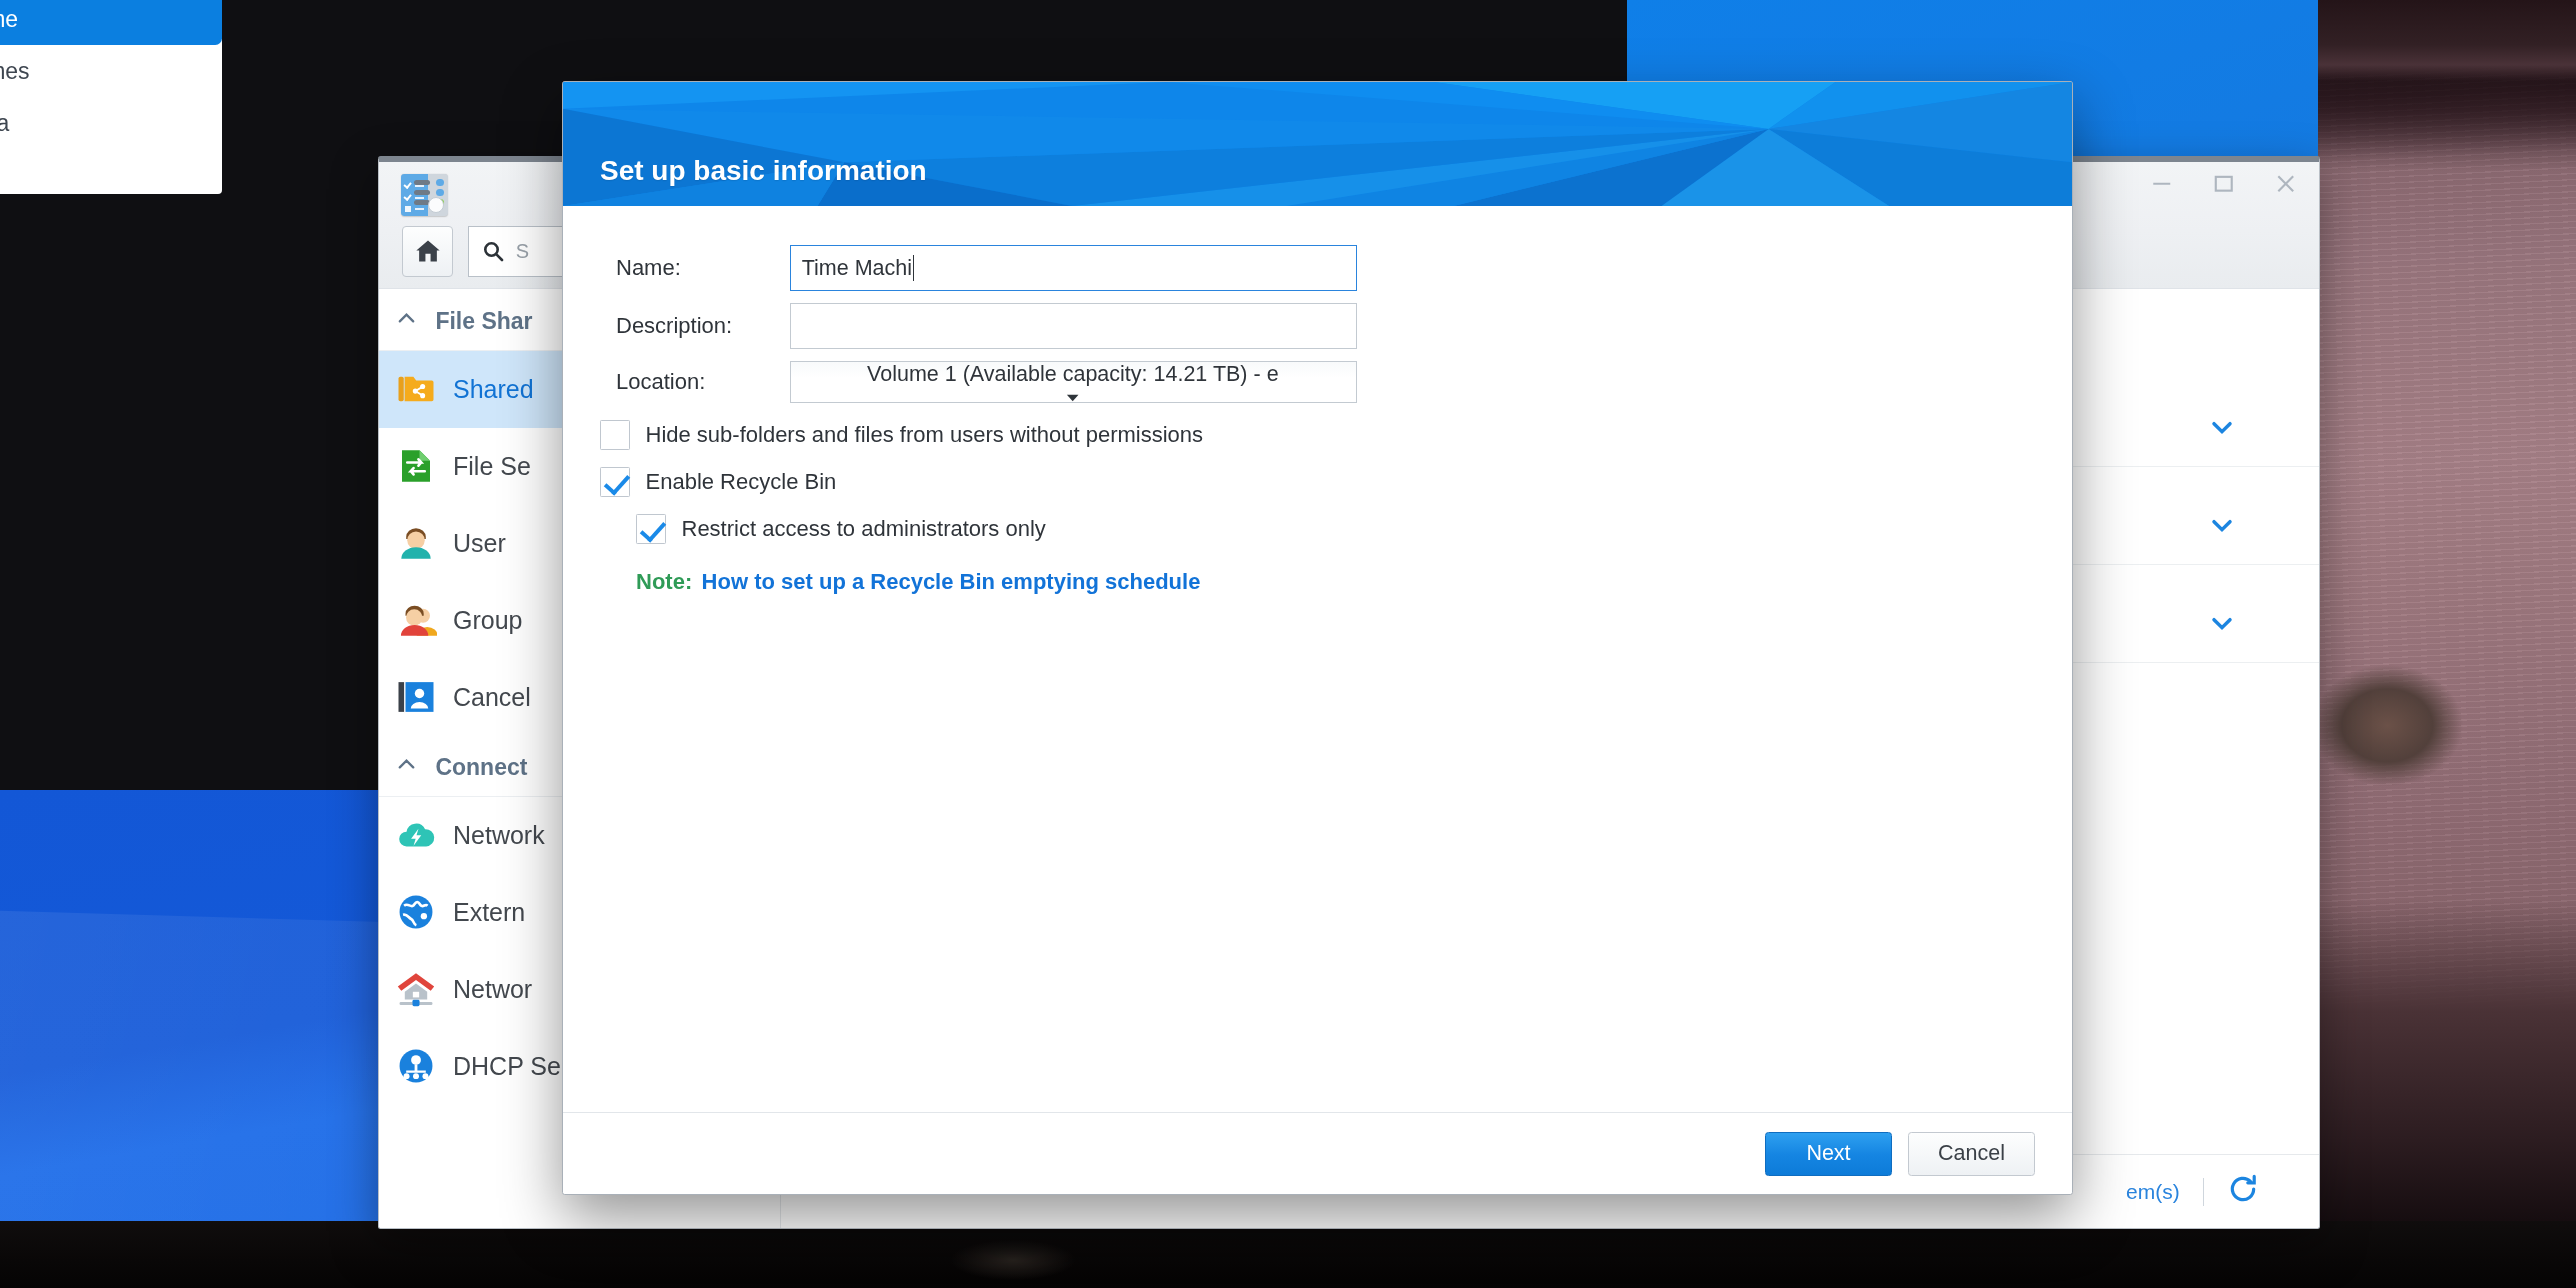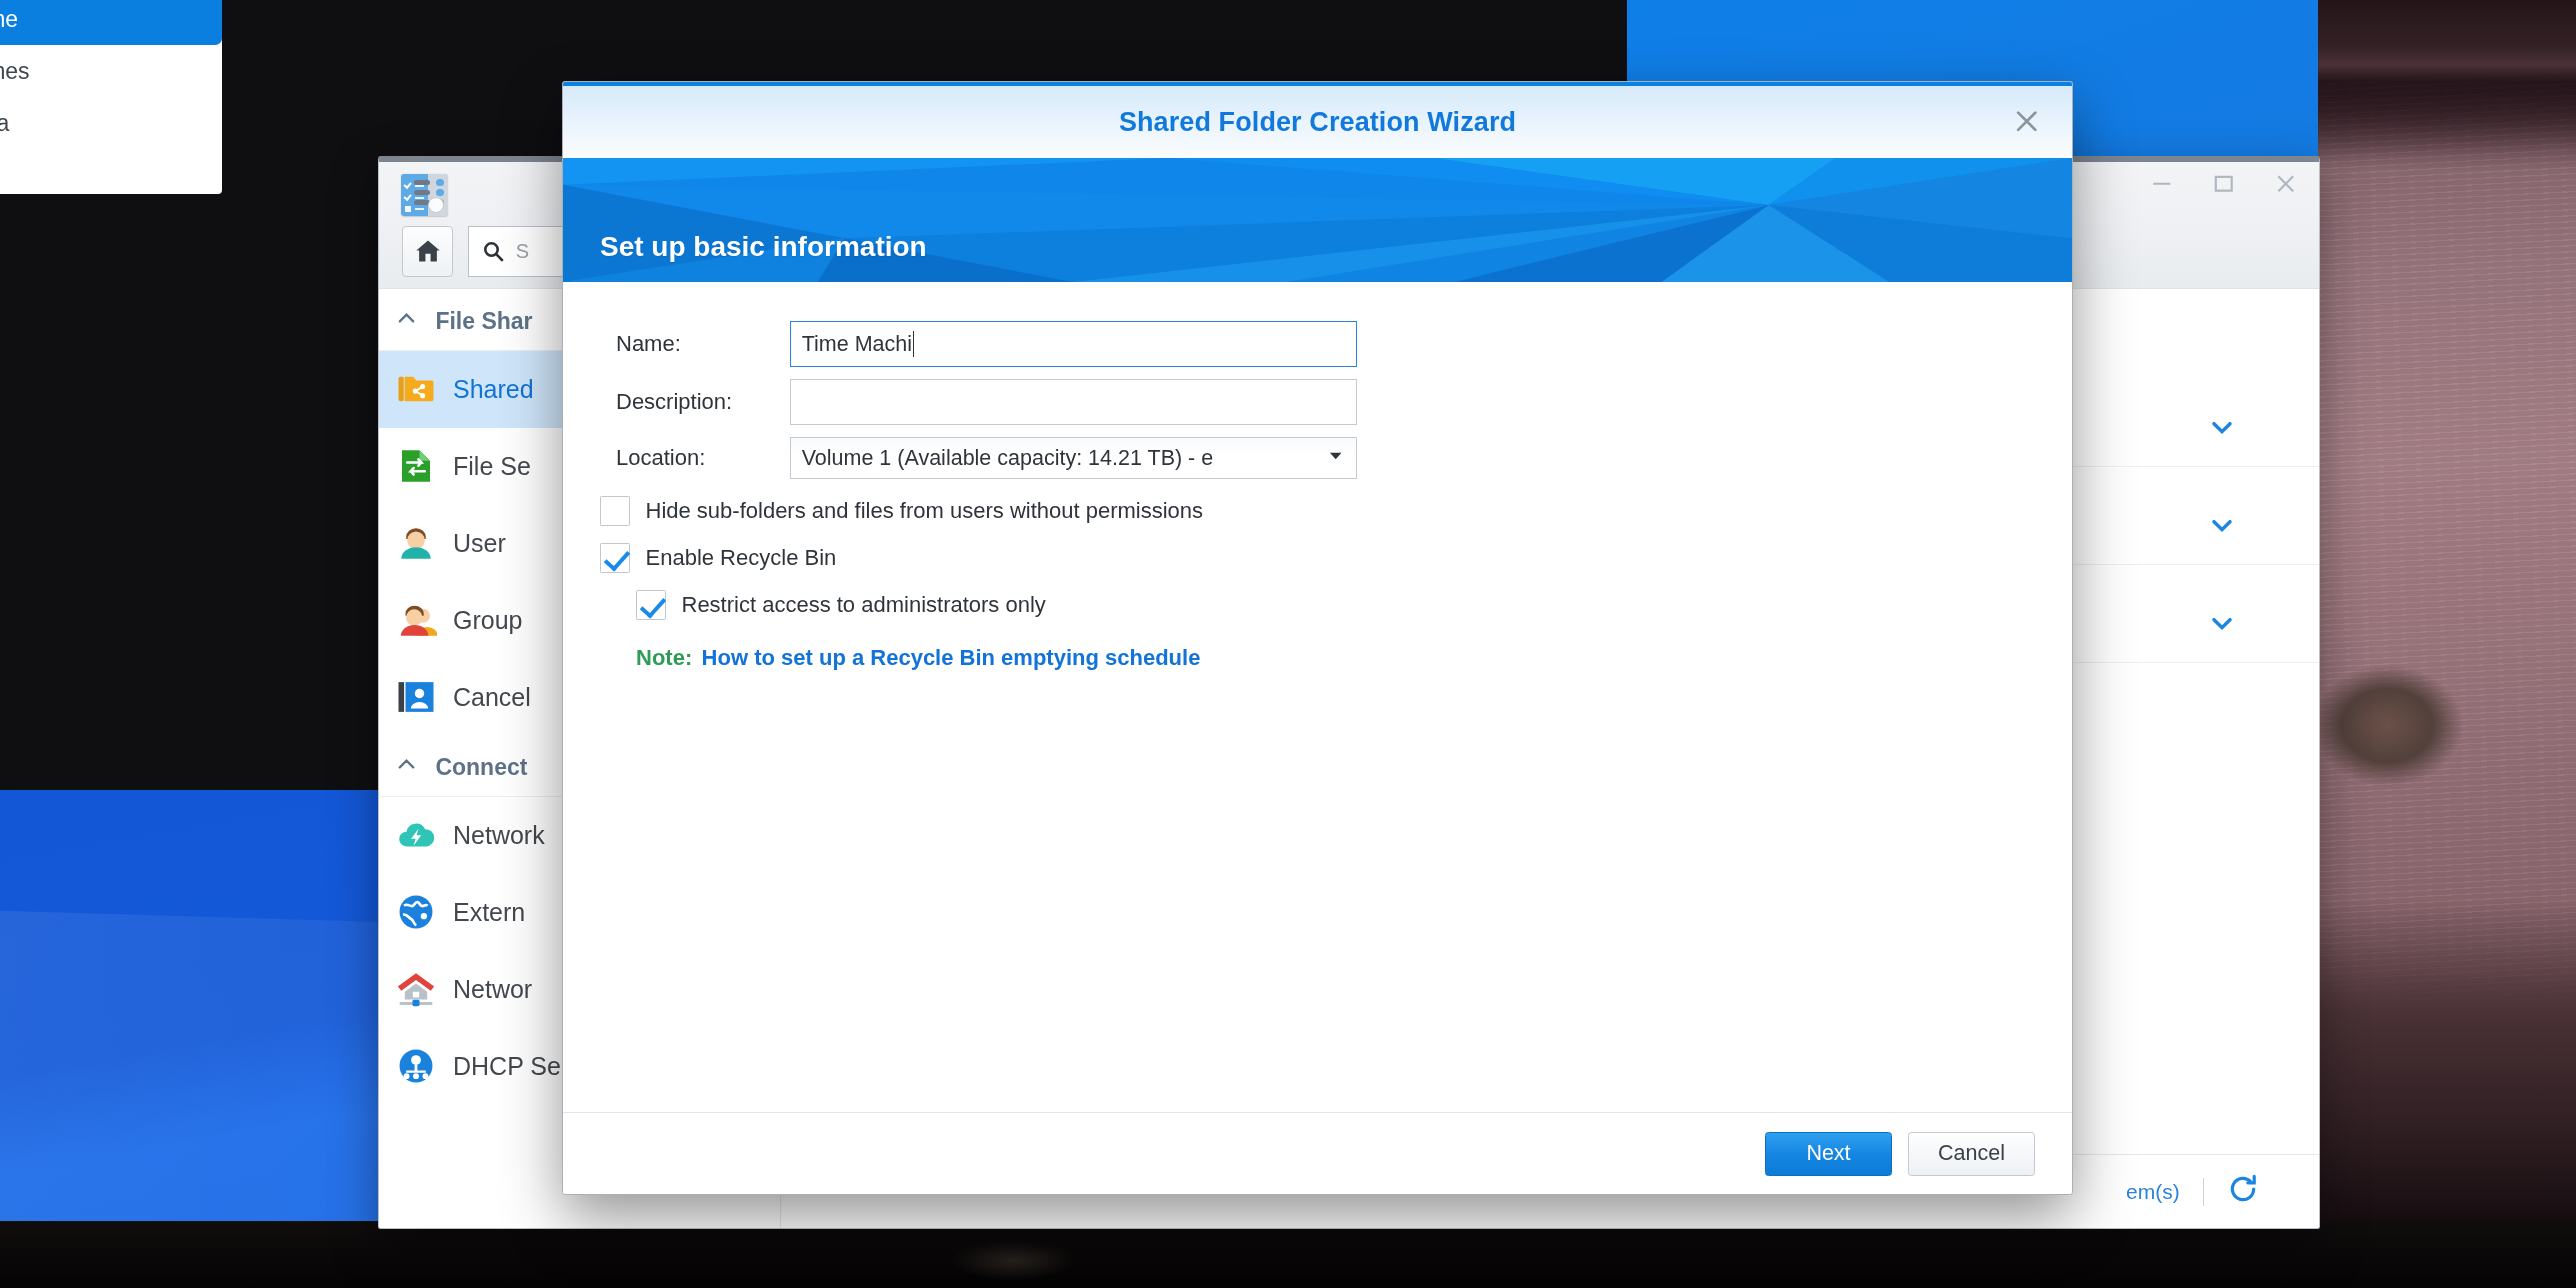--- a/index.html
+++ b/index.html
@@ -202,21 +202,21 @@
   }
   .txt-input.focused { border: 1.3px solid #2a84dd; }
   .caret { display: inline-block; width: 1.3px; height: 25.5px; background: #2f343a; margin-left: 0.7px; }
   .sel-input {
     width: 567px; height: 42px;
     border: 0.7px solid #c3cad1;
     background: linear-gradient(180deg,#f8fafb 0%, #ffffff 40%);
     display: flex; align-items: center; justify-content: space-between;
     padding: 0 12px 0 10.7px;
     font-size: 21.5px; color: #2f343a;
-    white-space: nowrap; overflow: hidden;
+    white-space: nowrap; overflow: hidden; flex-direction: column;
   }
   .chk-row { display: flex; align-items: center; gap: 16px; margin-top: 17.4px; }
   .chk-row.indent { margin-left: 36px; }
   .chk {
     width: 29.5px; height: 29.5px; flex: 0 0 29.5px;
     border: 0.7px solid #c0c7cf; background: #fff;
     position: relative; border-radius: 1.3px;
   }
   .chk.on::after {
     content: ""; position: absolute; left: 8.7px; top: 2px;
@@ -509,31 +509,20 @@
           <path d="M20 12 a8 8 0 1 1-2.4-5.7"></path>
           <polyline points="20.4,2.6 20.4,7.4 15.6,7.4" fill="none"></polyline>
         </svg>
       </span>
     </div>
   </div>
 </div>
 
 <div id="wizard">
 
-  <div id="wz-titlebar">
-    <div id="wz-title">Shared Folder Creation Wizard</div>
-    <div id="wz-close">
-      <span>
-        <svg width="29.5" height="29.5" viewBox="0 0 24 24" stroke="#8d949c" stroke-width="2.2" stroke-linecap="round">
-            <line x1="5" y1="5" x2="19" y2="19"></line>
-            <line x1="19" y1="5" x2="5" y2="19"></line>
-          </svg>
-      </span>
-    </div>
-  </div>
 
   <div id="wz-banner">
     <svg class="poly" viewBox="0 0 2253 185" preserveAspectRatio="none">
       <rect width="2253" height="185" fill="#0e86ea"></rect>
       <polygon points="1300,0 1900,0 1800,70" fill="#16a0f4"></polygon>
       <polygon points="1900,0 2253,0 1800,70" fill="#1191ee"></polygon>
       <polygon points="900,0 1300,0 1800,70" fill="#0f8df0"></polygon>
       <polygon points="1800,70 2253,0 2253,120" fill="#1486e2"></polygon>
       <polygon points="1800,70 2253,120 2253,185 1980,185" fill="#0d7dd9"></polygon>
       <polygon points="1800,70 1980,185 1640,185" fill="#1a93e8"></polygon>

